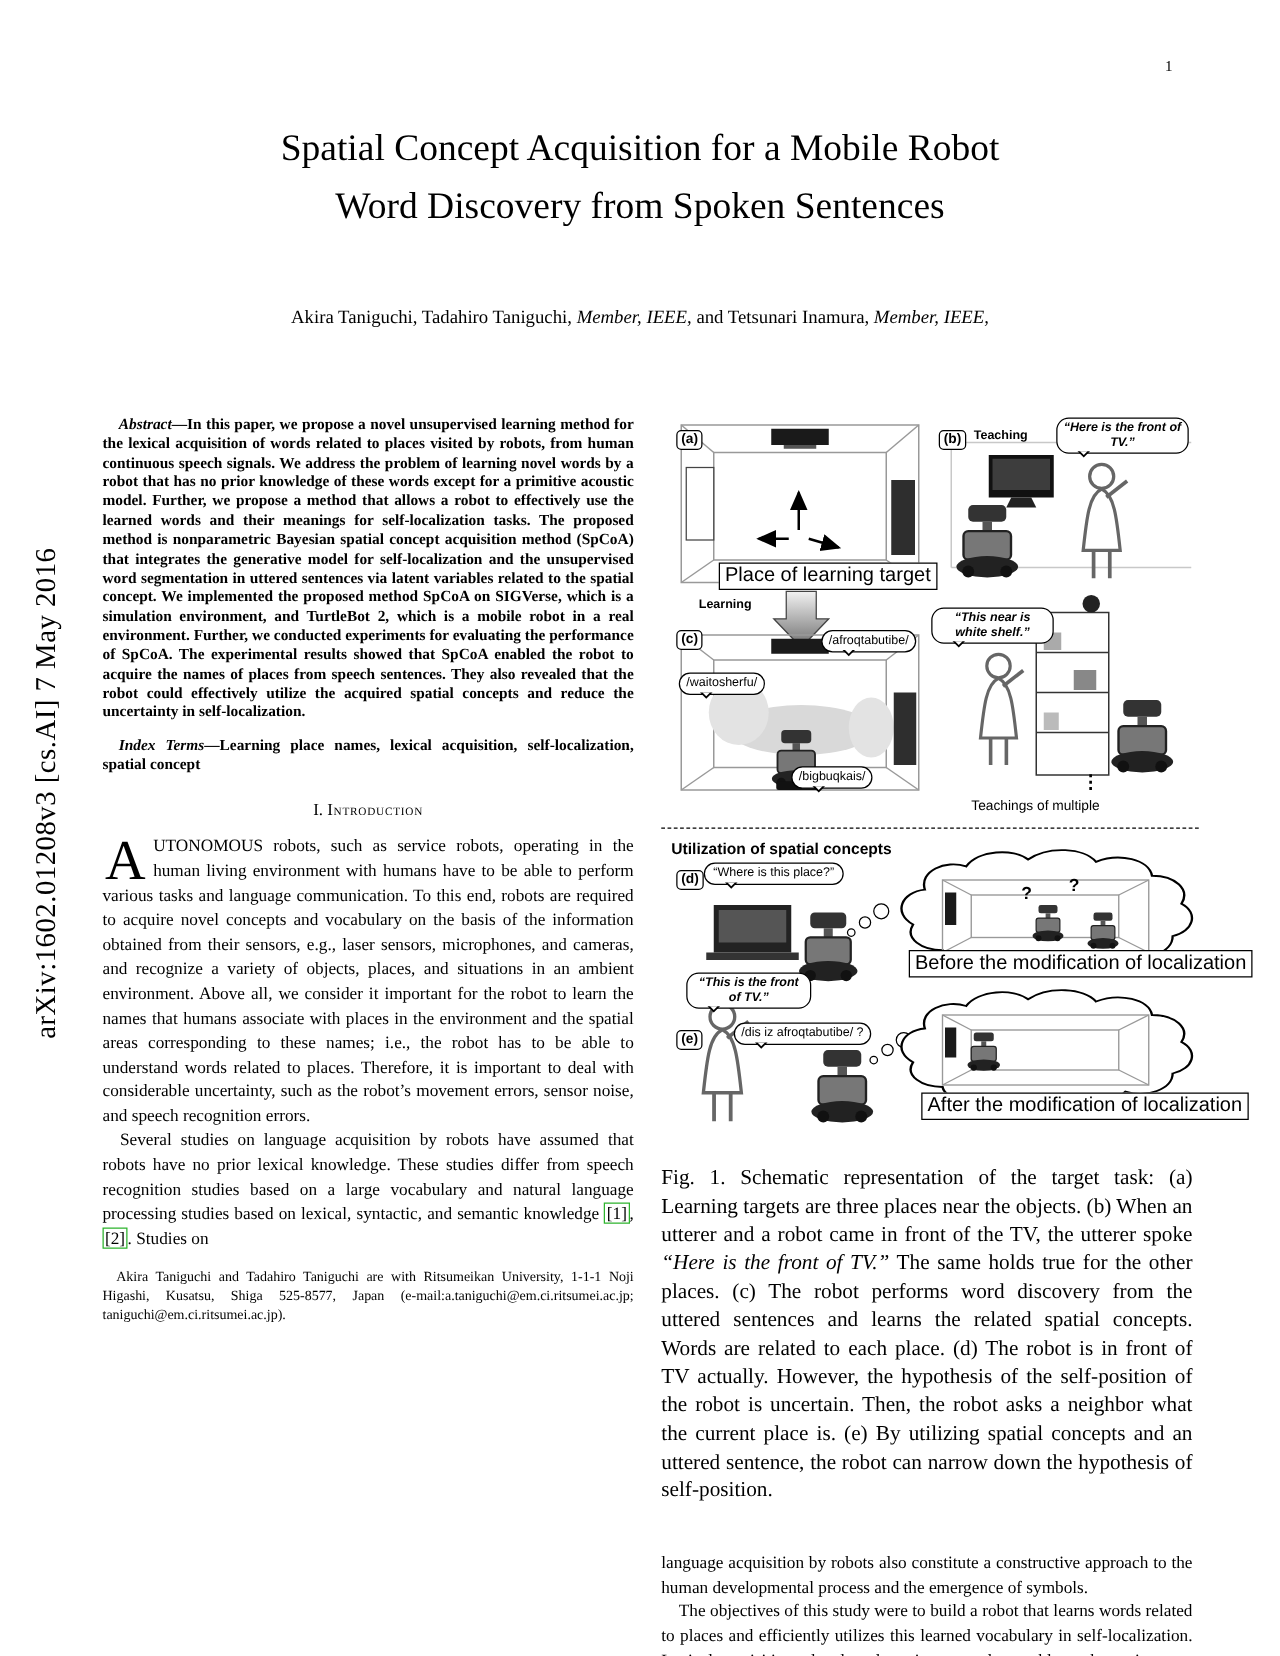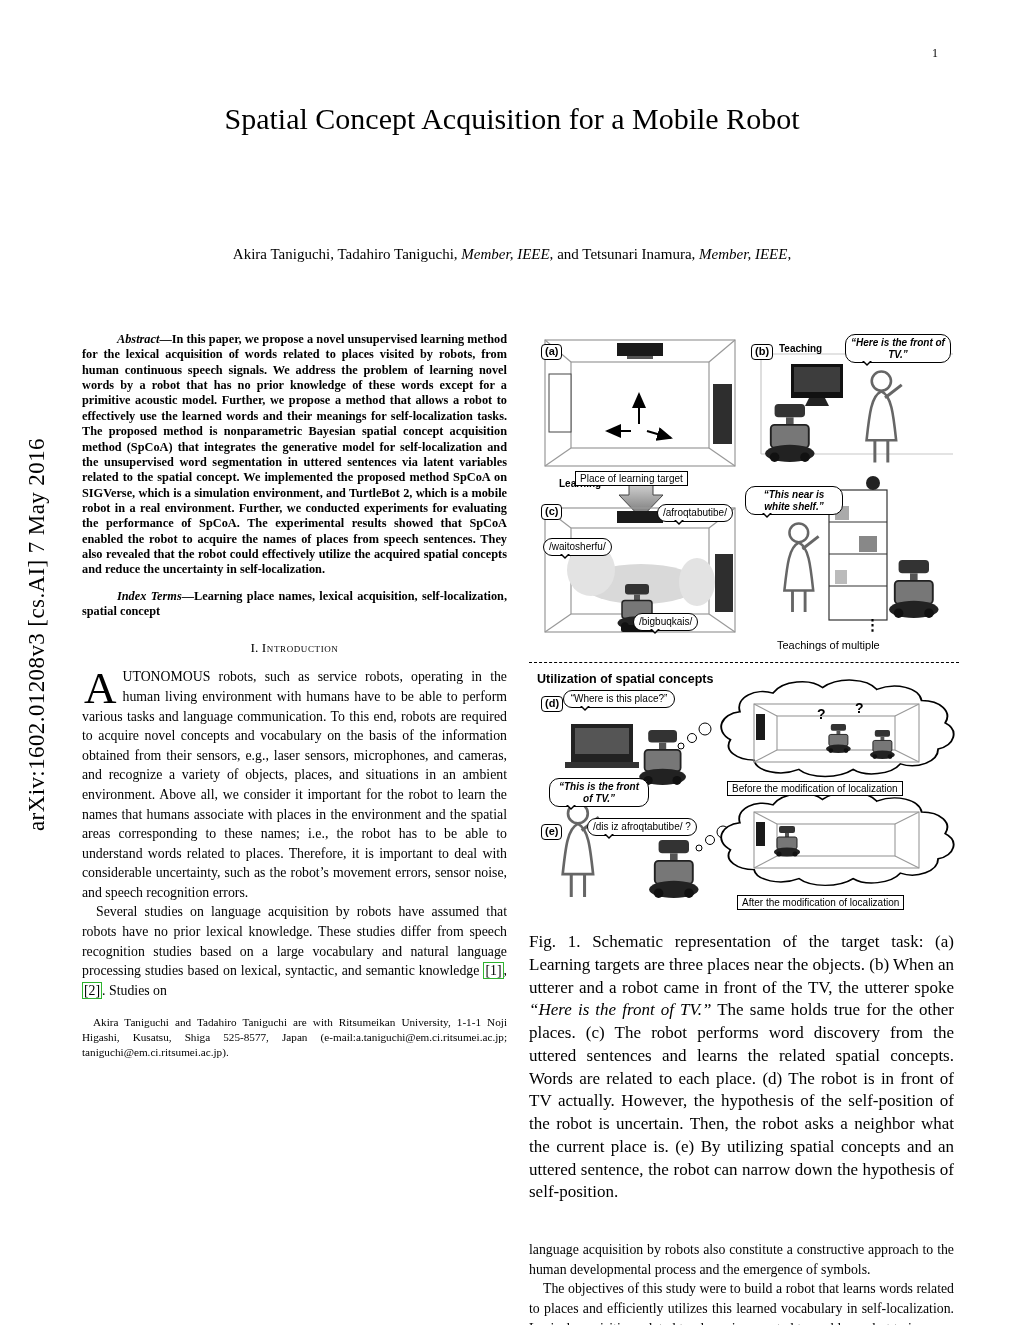--- a/index.html
+++ b/index.html
@@ -19,41 +19,41 @@
 
   .title { position:absolute; top:96px; left:0; width:100%; text-align:center; font-size:30px; line-height:1.52; }
   .authors { position:absolute; top:246px; left:0; width:100%; text-align:center; font-size:15px; }
   .authors .mem { font-style:italic; }
 
   .content { position:absolute; top:332px; left:82px; width:872px; display:flex; gap:22px; }
   .col { flex:1; min-width:0; }
 
   .abstract, .index-terms { font-weight:bold; font-size:12.3px; line-height:1.25; text-align:justify; }
   .abstract p, .index-terms p { text-indent:13px; }
-  .lead-it { font-style:italic;margin-left:22px; }
+  .lead-it { font-style:italic; }
 
   .section-head { text-align:center; font-size:13.5px; margin:21px 0 11px; }
   .sc { font-variant:small-caps; letter-spacing:0.6px; }
 
   .body-p { font-size:13.8px; line-height:1.42; text-align:justify; }
   .indent { text-indent:14px; }
   .dropcap { float:left; font-size:45px; line-height:36px; padding:3px 6px 0 2px; }
   .ref-link { border:1.2px solid #2db32d; padding:0 1px; }
 
   .footnote { margin-top:15px; font-size:11.2px; line-height:1.32; text-align:justify; }
   .footnote p { text-indent:11px; }
 
   
   .figure { position:relative; width:430px; height:590px; font-family:"Liberation Sans", sans-serif; }
   .fig-svg { position:absolute; left:0; top:0; z-index:1; }
 
   .ptag { position:absolute; z-index:4; border:1.4px solid #000; border-radius:4px; background:#fff;
           font-weight:bold; font-size:11px; padding:0 3px; line-height:1.25; }
-  .boxlabel { position:absolute; z-index:4; border:1px solid #000; background:#fff; font-size:10px;
-          padding:1px 4px; white-space:nowrap;margin-top:21px; }
+  .boxlabel { position:absolute; z-index:4; border:1px solid #000; background:#fff; font-size:16px;
+          padding:1px 4px; white-space:nowrap; }
   .figtext { position:absolute; z-index:3; white-space:nowrap; }
   .bold13 { font-weight:bold; font-size:10px; }
   .bold12 { font-weight:bold; font-size:12.5px; }
   .plain11 { font-size:11px; }
   .qmark { font-weight:bold; font-size:14px; }
 
   .bubble { position:absolute; z-index:5; background:#fff; border:1.4px solid #000; border-radius:10px;
             font-size:10px; line-height:1.15; padding:2px 5px; text-align:center; font-weight:bold; font-style:italic; }
   .bubble.phon { font-weight:normal; font-style:normal; white-space:nowrap; }
   .bubble::after { content:""; position:absolute; left:16px; bottom:-9px; border:5px solid transparent; border-top-color:#000; }
@@ -71,20 +71,21 @@
 <body>
 
 <div class="sheet">
 
   <div class="page-num">1</div>
 
   <div class="arxiv-sidebar">arXiv:1602.01208v3  [cs.AI]  7 May 2016</div>
 
   <div class="title">
     <div>Spatial Concept Acquisition for a Mobile Robot</div>
+    <div>Word Discovery from Spoken Sentences</div>
   </div>
 
   <div class="authors"><span>Akira Taniguchi, Tadahiro Taniguchi, </span><span class="mem">Member, IEEE,</span><span> and Tetsunari Inamura, </span><span class="mem">Member, IEEE,</span></div>
 
   <div class="content">
 
     <div class="col">
 
       <div class="abstract">
         <p><span class="lead-it">Abstract</span><span>—In this paper, we propose a novel unsupervised learning method for the lexical acquisition of words related to places visited by robots, from human continuous speech signals. We address the problem of learning novel words by a robot that has no prior knowledge of these words except for a primitive acoustic model. Further, we propose a method that allows a robot to effectively use the learned words and their meanings for self-localization tasks. The proposed method is nonparametric Bayesian spatial concept acquisition method (SpCoA) that integrates the generative model for self-localization and the unsupervised word segmentation in uttered sentences via latent variables related to the spatial concept. We implemented the proposed method SpCoA on SIGVerse, which is a simulation environment, and TurtleBot 2, which is a mobile robot in a real environment. Further, we conducted experiments for evaluating the performance of SpCoA. The experimental results showed that SpCoA enabled the robot to acquire the names of places from speech sentences. They also revealed that the robot could effectively utilize the acquired spatial concepts and reduce the uncertainty in self-localization.</span></p>

